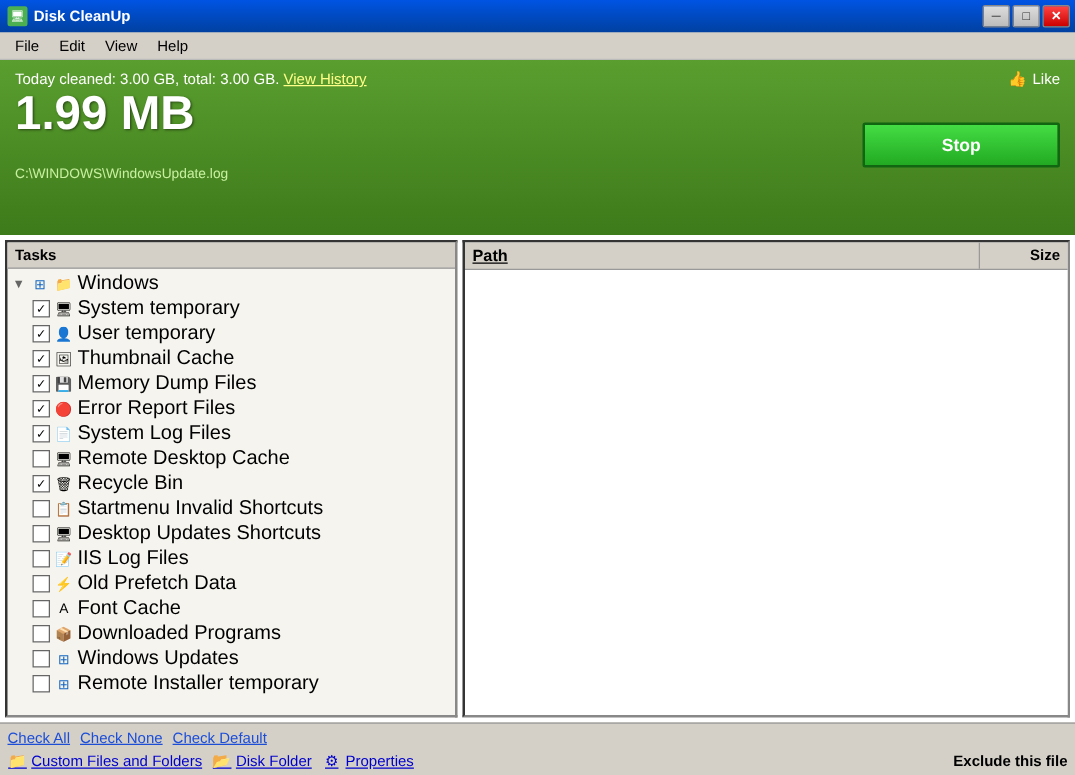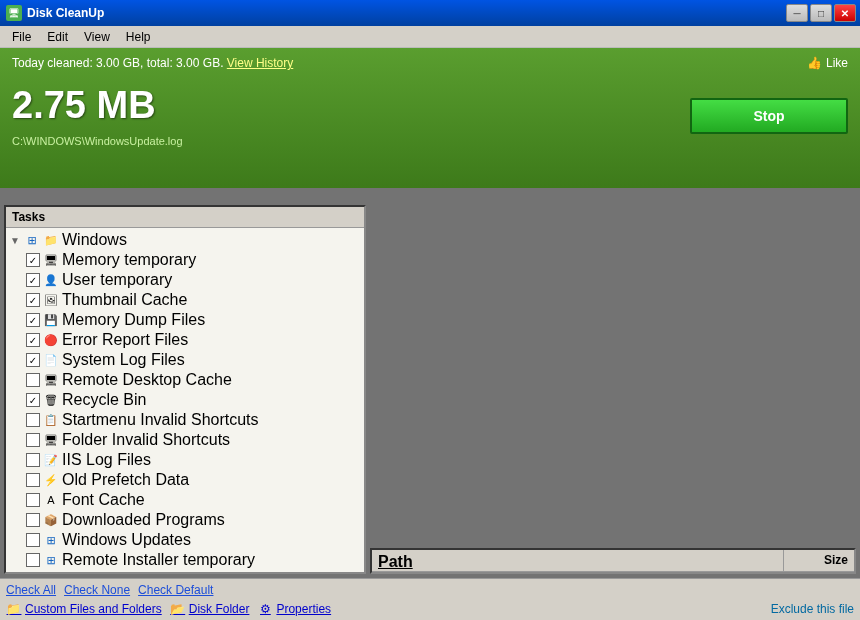--- a/index.html
+++ b/index.html
@@ -44,34 +44,34 @@
       padding: 8px 12px;
       position: relative;
       display: flex;
       align-items: flex-start;
       justify-content: space-between;
     }
     .header-left { }
     .header-today {
       color: white;
       font-size: 12px;
-      margin-bottom: 15px;
+      margin-bottom: 1px;
     }
     .header-today a { color: #ffff88; text-decoration: underline; cursor: pointer; }
     .header-size {
       color: white;
       font-size: 38px;
       font-weight: bold;
       line-height: 1.1;
       text-shadow: 1px 1px 2px rgba(0,0,0,0.5);
     }
     .header-path {
       color: #c8f0a0;
       font-size: 11px;
-      margin-top: 8px;
+      margin-top: 20px;
     }
     .header-right {
       display: flex;
       flex-direction: column;
       align-items: flex-end;
       gap: 8px;
     }
     .like-btn {
       color: white;
       font-size: 12px;
@@ -91,24 +91,23 @@
       border-radius: 2px;
       width: 158px;
       text-align: center;
       margin-top: 20px;
     }
 
     
     .main-content {
       display: flex;
       height: 390px;
-      background: #737373;
+      background: #ffffff;
       padding: 4px;
       gap: 4px;
-      align-items: flex-end;
     }
 
     
     .tasks-panel {
       width: 362px;
       background: #f5f4ee;
       border: 2px inset #888;
       display: flex;
       flex-direction: column;
     }
@@ -180,21 +179,21 @@
     }
     .path-header {
       display: flex;
       background: #d4d0c8;
       border-bottom: 1px solid #999;
       height: 22px;
     }
     .path-col {
       padding: 3px 6px;
       font-weight: bold;
-      font-size: 16px;
+      font-size: 13px;
       flex: 1;
       border-right: 1px solid #999;
       text-decoration: underline;
     }
     .size-col {
       padding: 3px 6px;
       font-weight: bold;
       font-size: 12px;
       width: 70px;
       text-align: right;
@@ -240,21 +239,22 @@
       width: 16px;
       height: 16px;
       display: flex;
       align-items: center;
       justify-content: center;
       font-size: 12px;
     }
     .exclude-btn {
       margin-left: auto;
       font-size: 12px;
-      color: #0369a1;
+      color: #000000;
+      font-weight: bold;
     }
 
     
     .tasks-list::-webkit-scrollbar { width: 16px; }
     .tasks-list::-webkit-scrollbar-track { background: #e0e0d8; border-left: 1px solid #bbb; }
     .tasks-list::-webkit-scrollbar-thumb { background: #c0bdb4; border: 1px solid #888; }
 
     .indent-1 { padding-left: 20px; }
     .indent-2 { padding-left: 4px; }
 
@@ -281,21 +281,21 @@
   <div class="menu-item">View</div>
   <div class="menu-item">Help</div>
 </div>
 
 <div class="header-banner">
   <div class="header-left">
     <div class="header-today">
       <span>Today cleaned: 3.00 GB, total: 3.00 GB.</span>
       <a>View History</a>
     </div>
-    <div class="header-size">2.75 MB</div>
+    <div class="header-size">1.99 MB</div>
     <div class="header-path">C:\WINDOWS\WindowsUpdate.log</div>
   </div>
   <div class="header-right">
     <div class="like-btn">
       <span>👍</span>
       <span>Like</span>
     </div>
     <button class="stop-btn">Stop</button>
   </div>
 </div>
@@ -309,21 +309,21 @@
       <div class="tree-parent indent-2">
         <span class="tree-expand">▼</span>
         <span class="tree-icon windows-icon">⊞</span>
         <span class="tree-icon">📁</span>
         <span class="tree-label">Windows</span>
       </div>
 
       <div class="tree-item indent-1">
         <span class="tree-checkbox checked"></span>
         <span class="tree-icon">🖥</span>
-        <span class="tree-label">Memory temporary</span>
+        <span class="tree-label">System temporary</span>
       </div>
 
       <div class="tree-item indent-1">
         <span class="tree-checkbox checked"></span>
         <span class="tree-icon">👤</span>
         <span class="tree-label">User temporary</span>
       </div>
 
       <div class="tree-item indent-1">
         <span class="tree-checkbox checked"></span>
@@ -363,21 +363,21 @@
 
       <div class="tree-item indent-1">
         <span class="tree-checkbox"></span>
         <span class="tree-icon">📋</span>
         <span class="tree-label">Startmenu Invalid Shortcuts</span>
       </div>
 
       <div class="tree-item indent-1">
         <span class="tree-checkbox"></span>
         <span class="tree-icon">🖥</span>
-        <span class="tree-label">Folder Invalid Shortcuts</span>
+        <span class="tree-label">Desktop Updates Shortcuts</span>
       </div>
 
       <div class="tree-item indent-1">
         <span class="tree-checkbox"></span>
         <span class="tree-icon">📝</span>
         <span class="tree-label">IIS Log Files</span>
       </div>
 
       <div class="tree-item indent-1">
         <span class="tree-checkbox"></span>

